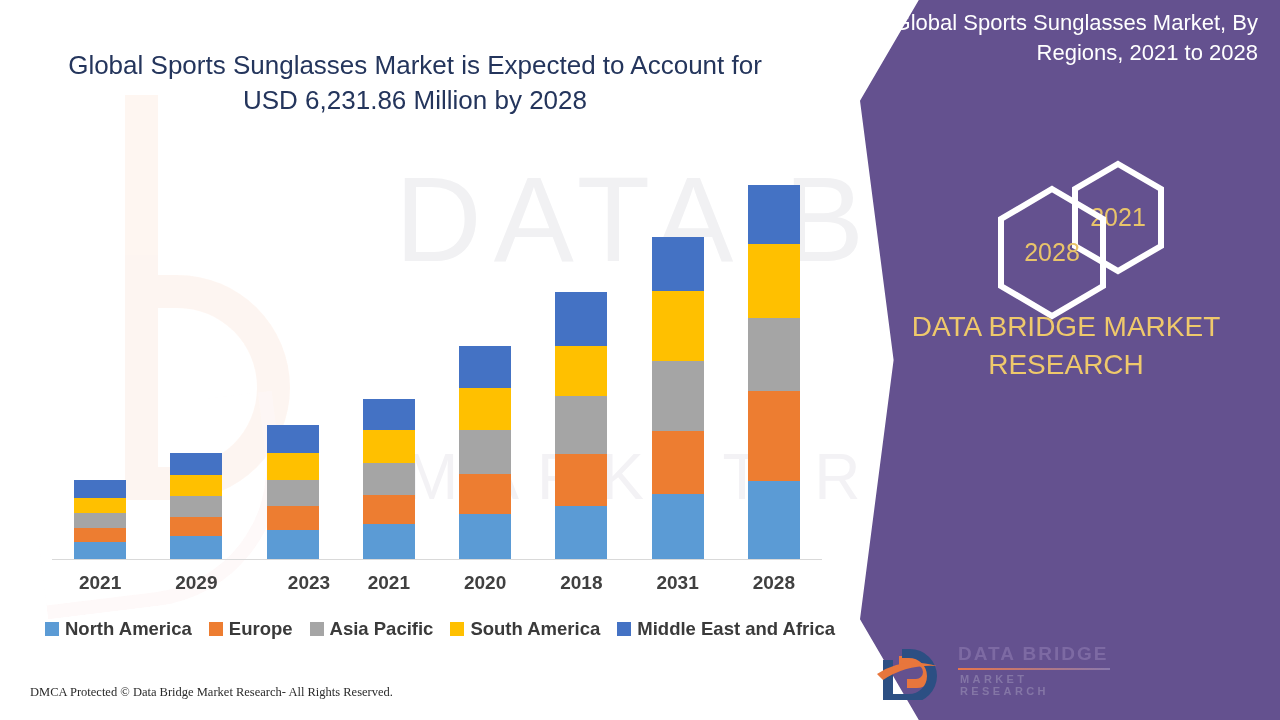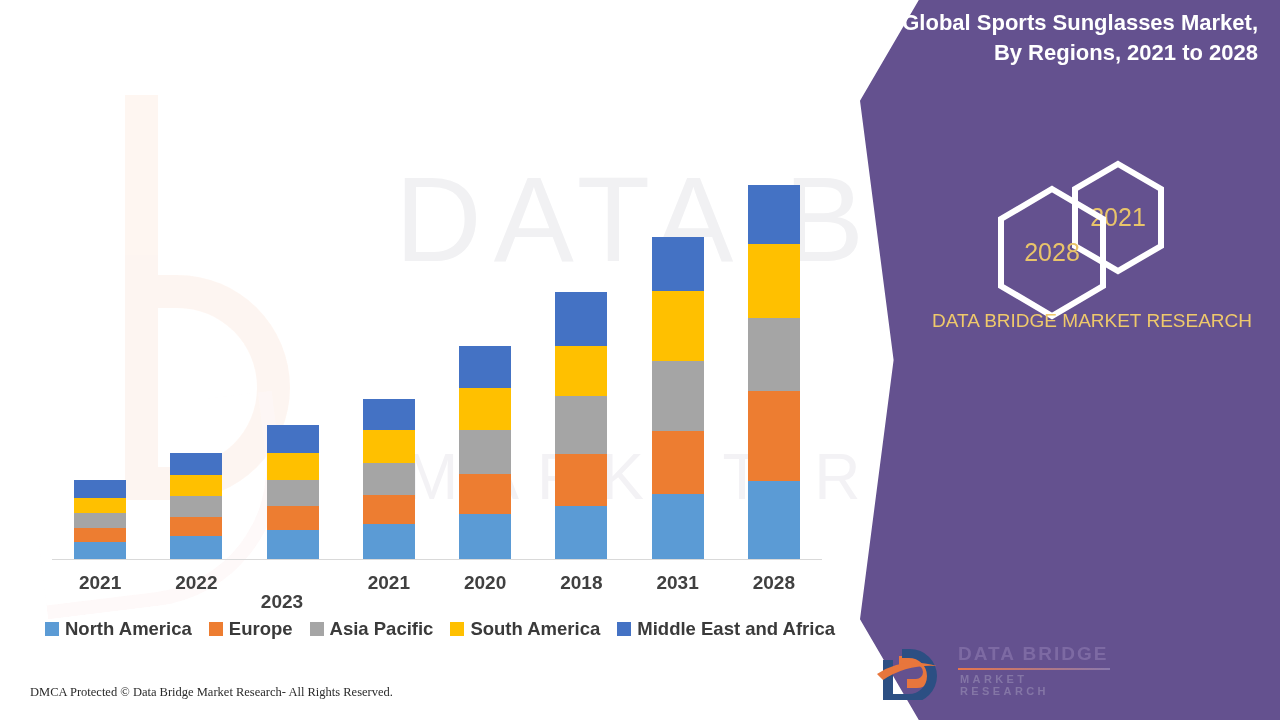--- a/index.html
+++ b/index.html
@@ -57,31 +57,31 @@
   #footer-left { position:absolute; left:30px; top:685px; font-size:12.5px; color:#2a2a2a;
                  font-family:"Liberation Serif", serif; white-space:nowrap; }
   #footer-source { position:absolute; left:460px; top:686px; font-size:12px; color:#2a2a2a;
                    font-family:"Liberation Serif", serif; white-space:nowrap; }
 
   
   #right-panel { position:absolute; right:0; top:0; width:420px; height:720px; }
   #purple-shape { position:absolute; inset:0; background:#64518F;
     clip-path: polygon(14% 0, 100% 0, 100% 100%, 14% 100%, 0% 86%, 8% 50%, 0% 14%); }
   #panel-title { position:absolute; left:22px; top:8px; right:22px; text-align:right;
-                 color:#ffffff; font-size:22px; line-height:1.38; font-weight:700; }
+                 color:#ffffff; font-size:22px; line-height:1.38; font-weight:400; }
 
   .hex { position:absolute; }
   .hex svg { display:block; }
   .hex-label { position:absolute; inset:0; display:flex; align-items:center; justify-content:center;
                color:#E9C46A; font-size:25px; font-weight:400; }
   #hex-2021 { left:208px; top:160px; width:100px; height:115px; }
   #hex-2028 { left:133px; top:185px; width:118px; height:135px; }
 
-  #brand-text { position:absolute; left:20px; top:308px; right:28px; text-align:right;
-                color:#EFC96B; font-size:19px; line-height:1.35; }
+  #brand-text { position:absolute; left:20px; top:308px; right:28px; text-align:center;
+                color:#EFC96B; font-size:28px; line-height:1.35; }
 
   
   #dbmr-logo { position:absolute; left:10px; top:625px; width:250px; height:85px; }
   #dbmr-logo .mark { position:absolute; left:5px; top:5px; width:78px; height:70px; }
   #dbmr-logo .txt-main { position:absolute; left:88px; top:18px; font-size:19px; letter-spacing:2px;
                          color:#7d6aa3; font-weight:bold; }
   #dbmr-logo .rule { position:absolute; left:88px; top:43px; width:152px; height:2px;
                      background:linear-gradient(90deg,#e8764a,#8a79ad); }
   #dbmr-logo .txt-sub { position:absolute; left:90px; top:48px; font-size:11px; letter-spacing:3.4px;
                         color:#8476a6; font-weight:bold; }
@@ -95,20 +95,21 @@
 
     <div class="wm-b">
       <div class="stem"></div>
         <div class="bowl"></div>
         <div class="swoosh"></div>
     </div>
 
     <div class="wm-text wm-line1">DATA BRIDGE</div>
     <div class="wm-text wm-line2">MARKET RESEARCH</div>
 
+    <div id="main-title">Global Sports Sunglasses Market is Expected to Account for USD 6,231.86 Million by 2028</div>
 
     <div id="chart">
       <div id="plot">
           <div class="bar-group" style="left: 22.125px;">
             <div class="seg" title="Middle East and Africa 2021" style="height: 18px; background: rgb(68, 114, 196);"></div>
             <div class="seg" title="South America 2021" style="height: 15px; background: rgb(255, 192, 0);"></div>
             <div class="seg" title="Asia Pacific 2021" style="height: 15px; background: rgb(165, 165, 165);"></div>
             <div class="seg" title="Europe 2021" style="height: 14px; background: rgb(237, 125, 49);"></div>
             <div class="seg" title="North America 2021" style="height: 17px; background: rgb(91, 155, 213);"></div>
           </div>
@@ -160,22 +161,22 @@
             <div class="seg" title="Asia Pacific 2028" style="height: 73px; background: rgb(165, 165, 165);"></div>
             <div class="seg" title="Europe 2028" style="height: 90px; background: rgb(237, 125, 49);"></div>
             <div class="seg" title="North America 2028" style="height: 78px; background: rgb(91, 155, 213);"></div>
           </div>
         </div>
       <div id="axis-line"></div>
     </div>
 
     <div id="x-labels">
         <div class="x-label" style="left: 13.125px;">2021</div>
-        <div class="x-label" style="left: 109.375px;">2022</div>
-        <div class="x-label" style="left: 195px; margin-top: 19px;">2023</div>
+        <div class="x-label" style="left: 109.375px;">2029</div>
+        <div class="x-label" style="left: 222px;">2023</div>
         <div class="x-label" style="left: 301.875px;">2021</div>
         <div class="x-label" style="left: 398.125px;">2020</div>
         <div class="x-label" style="left: 494.375px;">2018</div>
         <div class="x-label" style="left: 590.625px;">2031</div>
         <div class="x-label" style="left: 686.875px;">2028</div>
       </div>
 
     <div id="legend">
         <div class="legend-item">
           <span class="legend-swatch" style="background: rgb(91, 155, 213);"></span>

